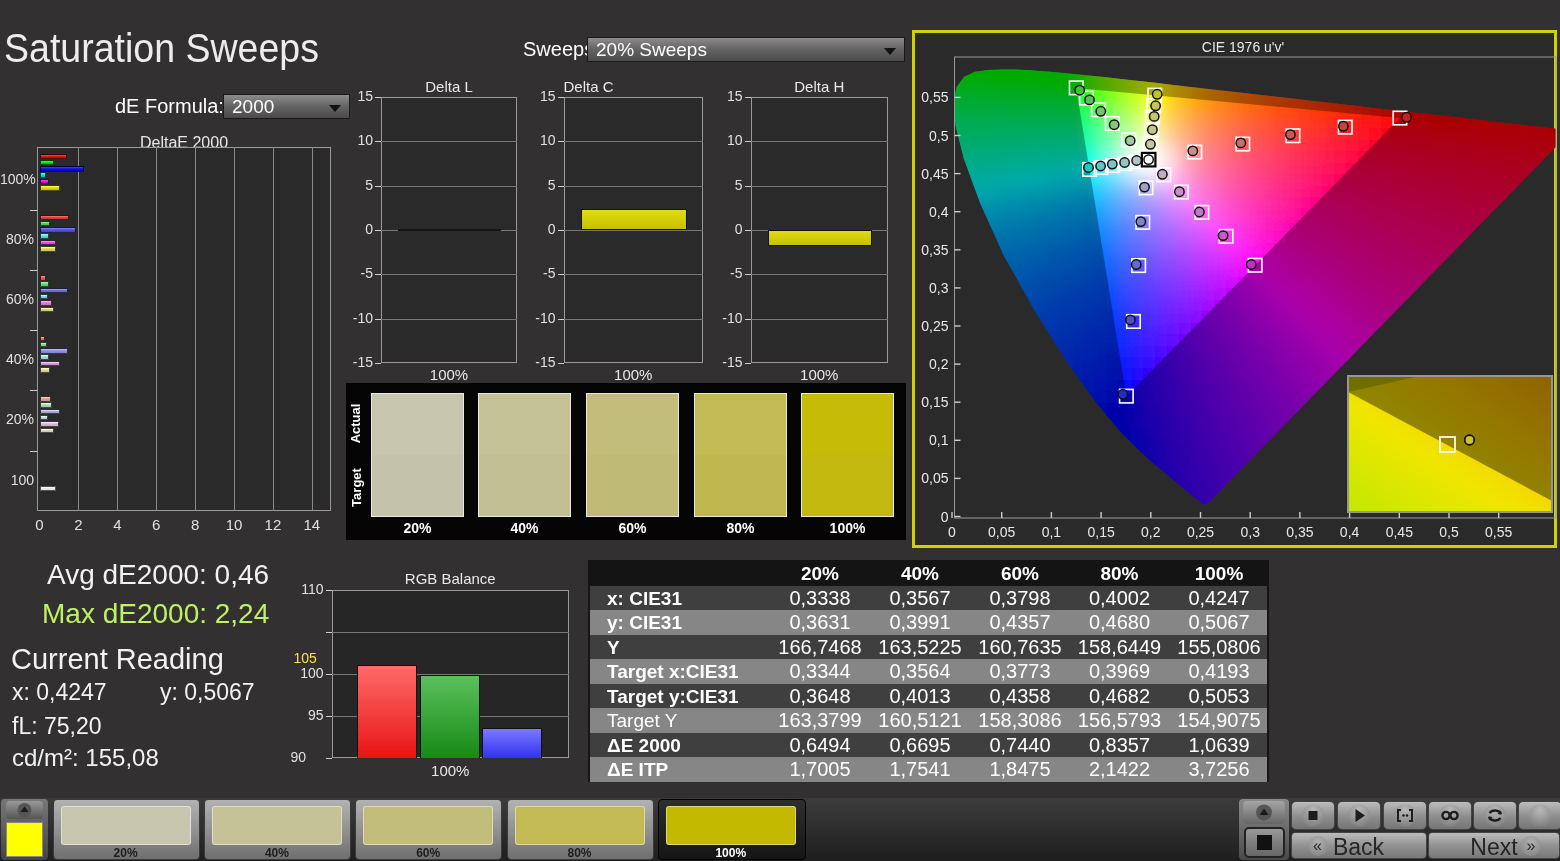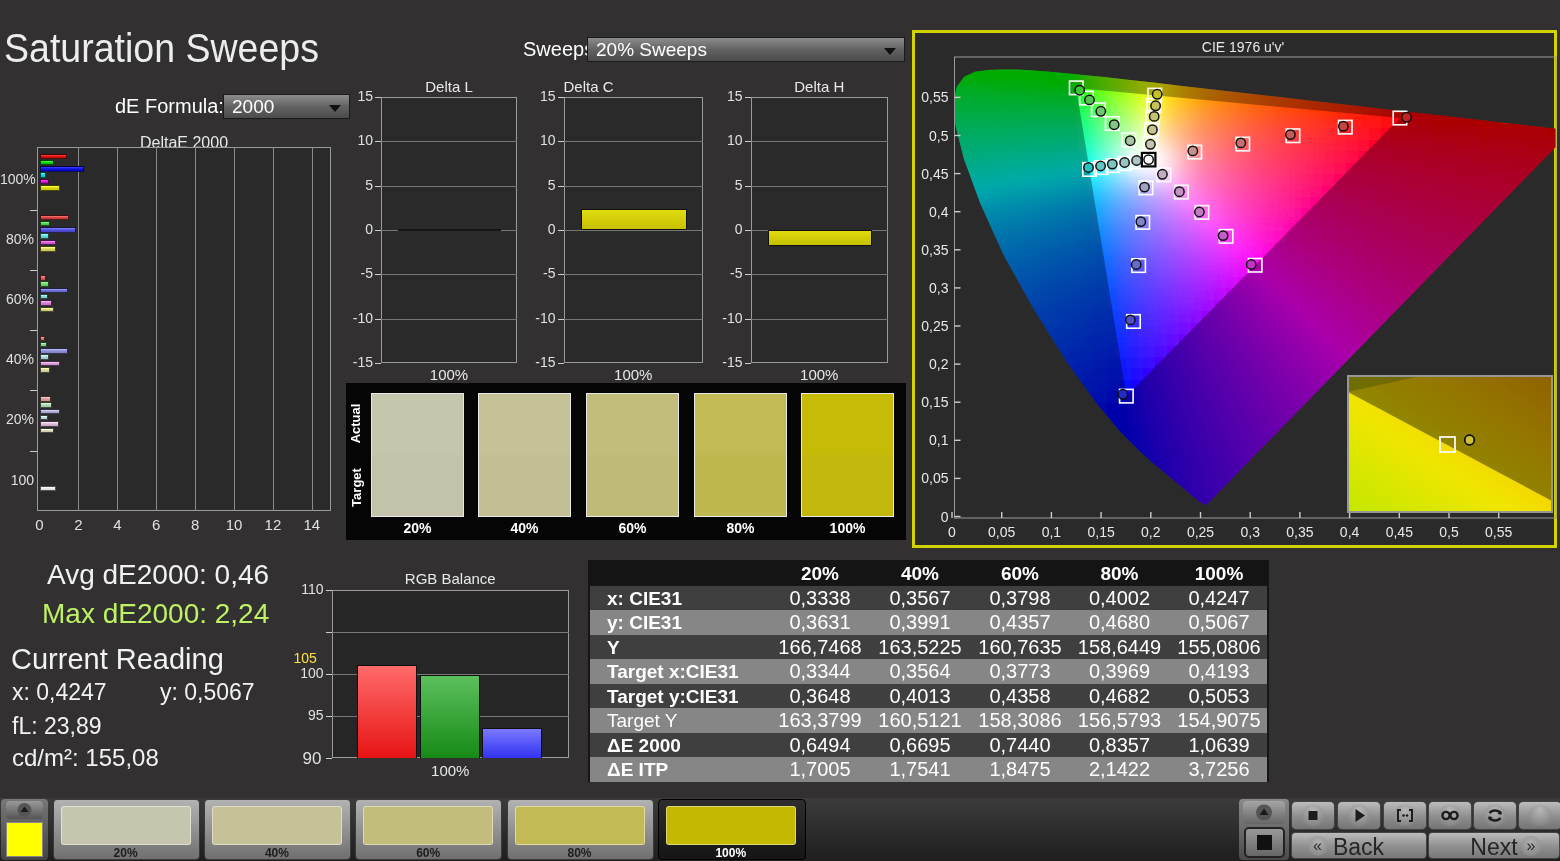--- a/index.html
+++ b/index.html
@@ -1770,25 +1770,25 @@
 <rect x="1440" y="437" width="15" height="15" fill="none" stroke="#f8f8f8" stroke-width="1.8"></rect>
 <circle cx="1469.5" cy="440" r="4.8" fill="#cdc133" stroke="#111" stroke-width="1.8"></circle>
 
 </svg>
 
 <div class="abs" style="left:47px;top:559px;font-size:28px;color:#f2f2f2">Avg dE2000: 0,46</div>
 <div class="abs" style="left:42px;top:598px;font-size:28px;color:#bef264">Max dE2000: 2,24</div>
 <div class="abs" style="left:11px;top:643px;font-size:29px;color:#f2f2f2">Current Reading</div>
 <div class="abs" style="left:12px;top:679px;font-size:23px;color:#f2f2f2">x: 0,4247</div>
 <div class="abs" style="left:160px;top:679px;font-size:23px;color:#f2f2f2">y: 0,5067</div>
-<div class="abs" style="left:12px;top:713px;font-size:23px;color:#f2f2f2">fL: 23,89</div>
+<div class="abs" style="left:12px;top:713px;font-size:23px;color:#f2f2f2">fL: 75,20</div>
 <div class="abs" style="left:12px;top:744px;font-size:24px;color:#f2f2f2">cd/m²: 155,08</div>
 <div style="position:absolute;left:331.5px;top:589.5px;width:237.5px;height:168.5px;background:#262626;border:1px solid #9a9a9a"></div>
 <div style="position:absolute;left:331.5px;top:570px;width:237.5px;text-align:center;font-size:15px;color:#e8e8e8">RGB Balance</div>
-<div style="position:absolute;left:297px;top:749.0px;width:30px;text-align:center;font-size:17px;color:#e0e0e0">90</div>
+<div style="position:absolute;left:276px;top:749.0px;width:30px;text-align:right;font-size:14px;color:#e0e0e0">90</div>
 <div style="position:absolute;left:325.5px;top:758.0px;width:6px;height:1px;background:#ccc"></div>
 <div style="position:absolute;left:331.5px;top:715.9px;width:237.5px;height:1px;background:#777"></div>
 <div style="position:absolute;left:293.5px;top:706.9px;width:30px;text-align:right;font-size:14px;color:#e0e0e0">95</div>
 <div style="position:absolute;left:325.5px;top:715.9px;width:6px;height:1px;background:#ccc"></div>
 <div style="position:absolute;left:331.5px;top:673.8px;width:237.5px;height:1px;background:#777"></div>
 <div style="position:absolute;left:293.5px;top:664.8px;width:30px;text-align:right;font-size:14px;color:#e0e0e0">100</div>
 <div style="position:absolute;left:325.5px;top:673.8px;width:6px;height:1px;background:#ccc"></div>
 <div style="position:absolute;left:331.5px;top:631.6px;width:237.5px;height:1px;background:#777"></div>
 <div style="position:absolute;left:293.5px;top:650px;width:30px;text-align:left;font-size:14px;color:#fde047">105</div>
 <div style="position:absolute;left:325.5px;top:631.6px;width:6px;height:1px;background:#ccc"></div>

